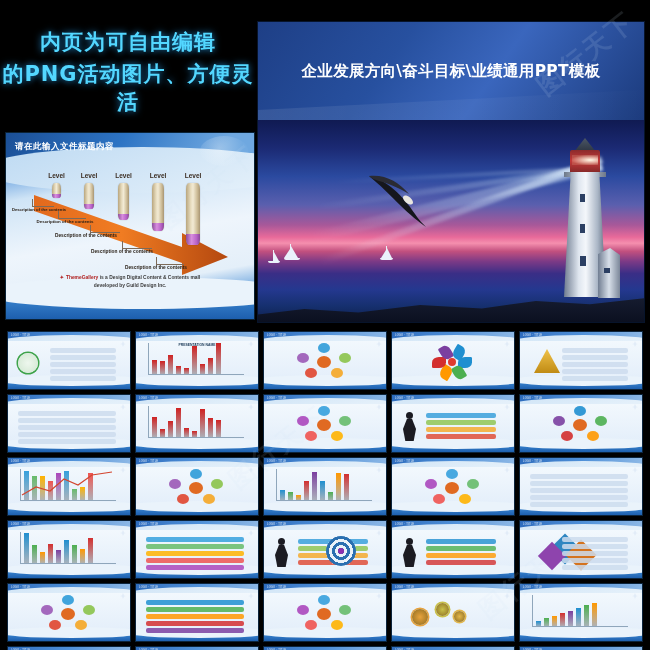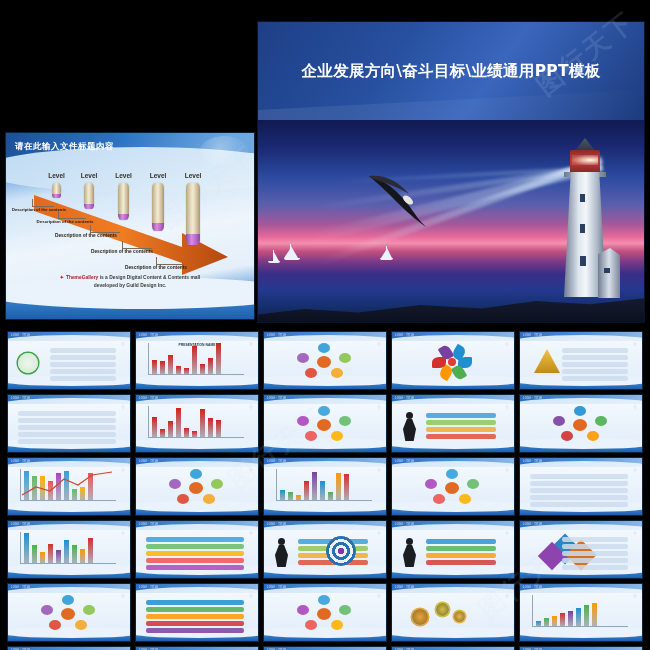--- a/index.html
+++ b/index.html
@@ -137,20 +137,24 @@
   .sil{position:absolute; background:#1b1b22;}
   .tlabel{position:absolute; font-size:2.6px; color:#33485e; white-space:nowrap; font-weight:bold;}
 </style>
 </head>
 <body>
 
 <div id="stage">
 
   <div id="header">
 
+    <div id="headline">
+      <div class="l">内页为可自由编辑</div>
+      <div class="l">的PNG活动图片、方便灵活</div>
+    </div>
 
     <div id="previewSlide">
       <div class="pv-sky"></div>
       <div class="pv-globe"></div>
       <div id="pvTitle">请在此输入文件标题内容</div>
 
       <svg id="arrow" viewBox="0 0 200 86">
         <defs>
           <linearGradient id="og" x1="0" y1="0" x2="1" y2="0">
             <stop offset="0" stop-color="#e2691d"></stop>

